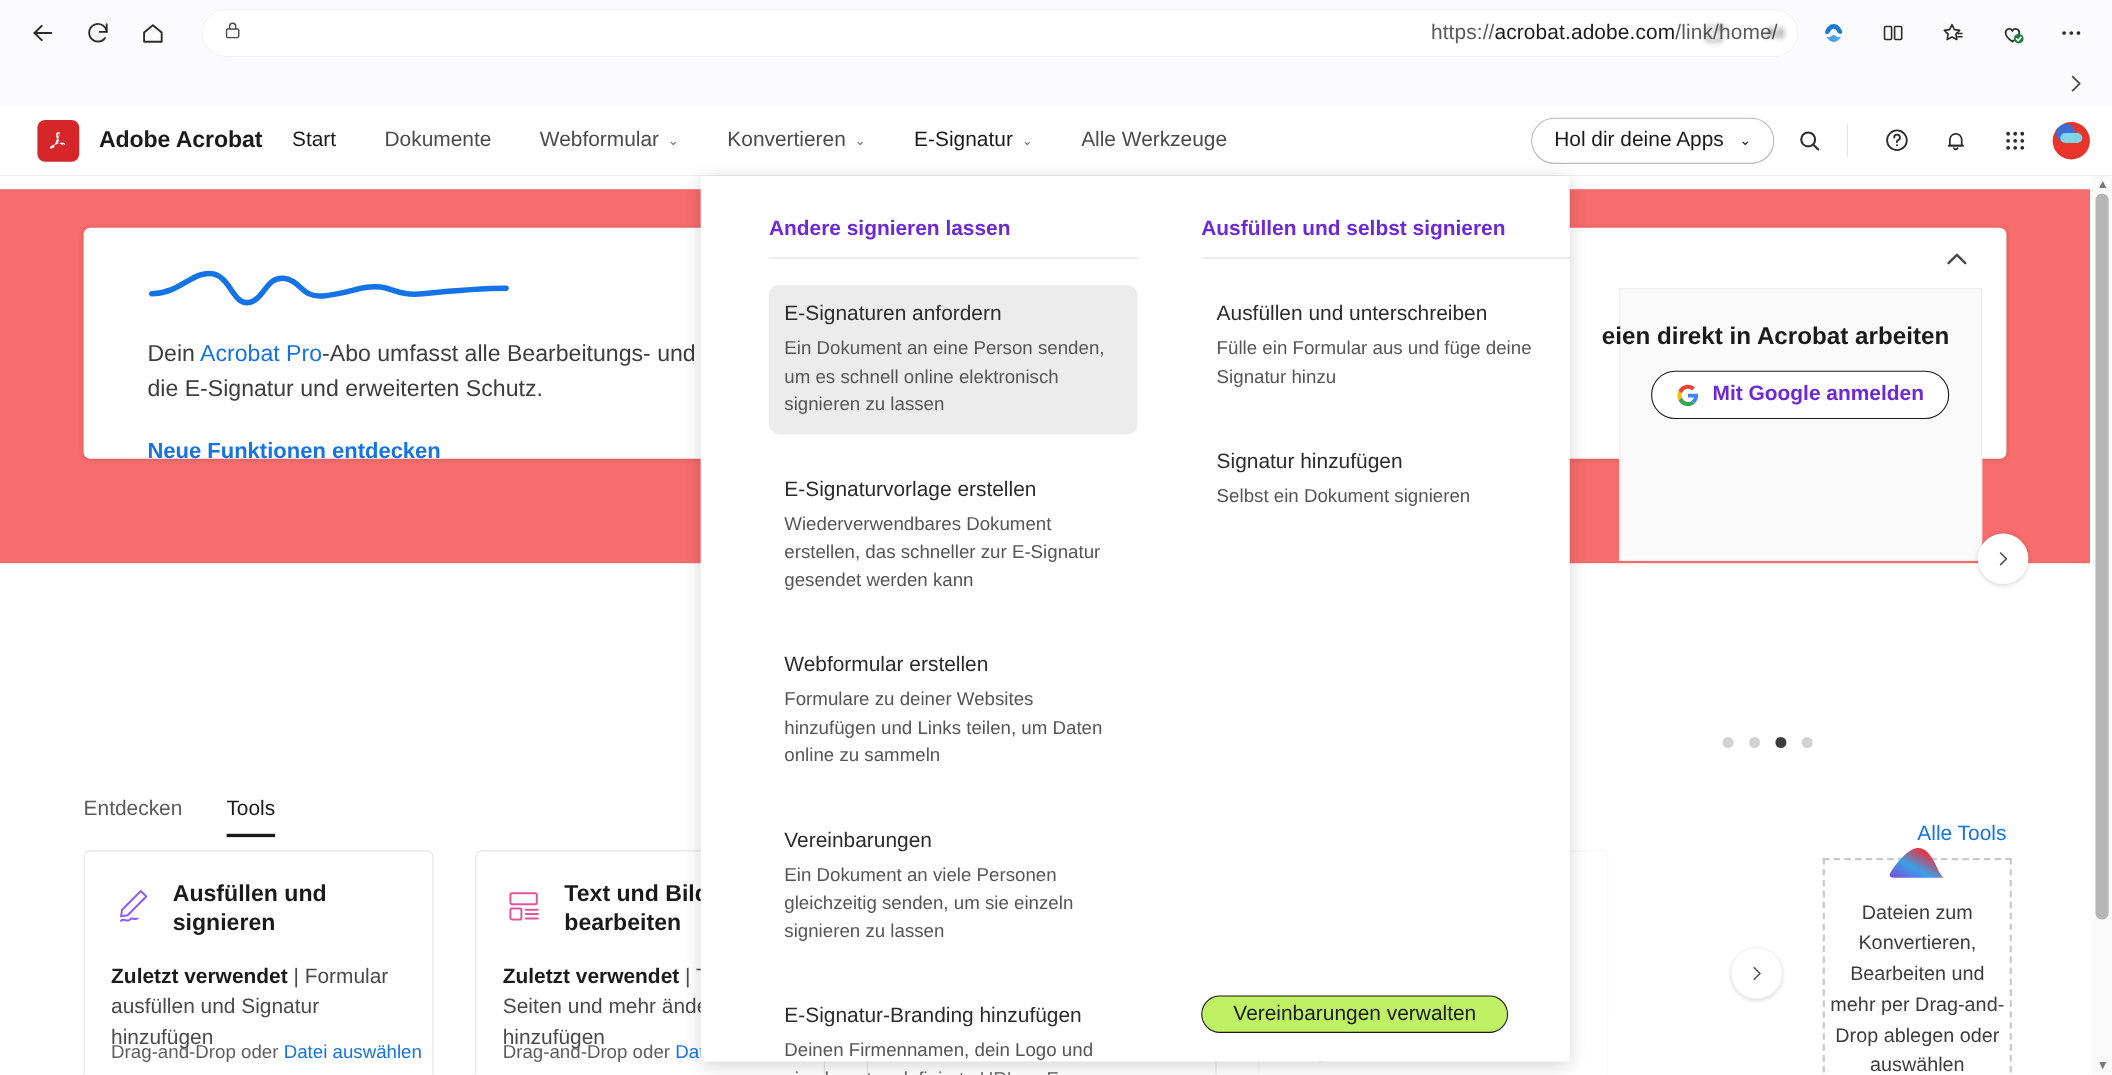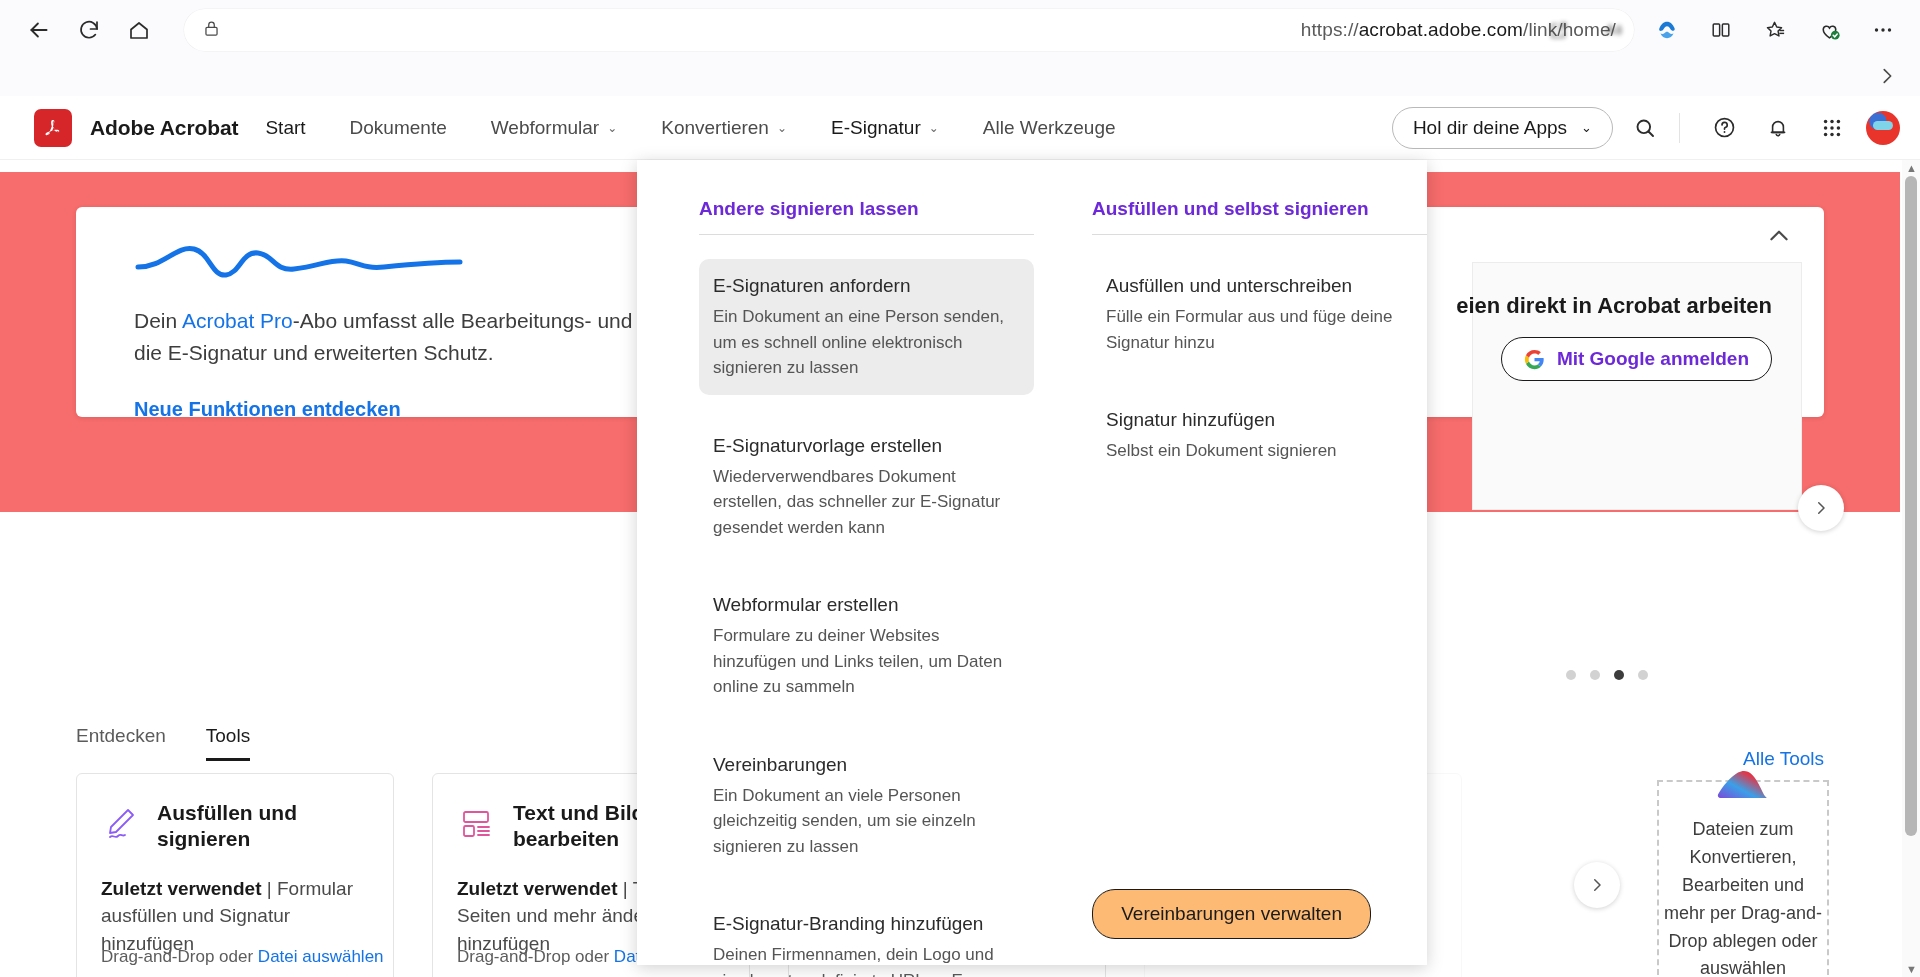--- a/index.html
+++ b/index.html
@@ -212,23 +212,23 @@
     padding-bottom: 14px; border-bottom: 1px solid #dcdcdc;
   }
   .dditem { padding: 16px 14px 14px 14px; margin-top: 24px; border-radius: 10px; }
   .dditem.hl { background: #ececec; }
   .dditem-t { font-size: 19px; color: #2b2b2b; }
   .dditem-d { margin-top: 7px; font-size: 17px; color: #555; line-height: 1.5; }
   .ddfoot {
     position: absolute; bottom: 26px; right: 56px;
   }
   .ddbtn {
-    height: 50px; border: 1.8px solid #1a1a1a; border-radius: 23px;
+    height: 34px; border: 1.8px solid #1a1a1a; border-radius: 23px;
     display: flex; align-items: center; padding: 0 28px;
-    font-size: 19px; color: #1a1a1a; background: #fdba74;
+    font-size: 19px; color: #1a1a1a; background: #bef264;
   }
 </style>
 </head>
 <body>
 
 <div class="browser-bar">
   <div class="nav-btn">
     <svg width="26" height="26" viewBox="0 0 24 24" fill="none" stroke="#2b2b2b" stroke-width="1.7" stroke-linecap="round" stroke-linejoin="round">
         <line x1="19" y1="12" x2="5" y2="12"></line>
         <polyline points="11 18 5 12 11 6"></polyline>

